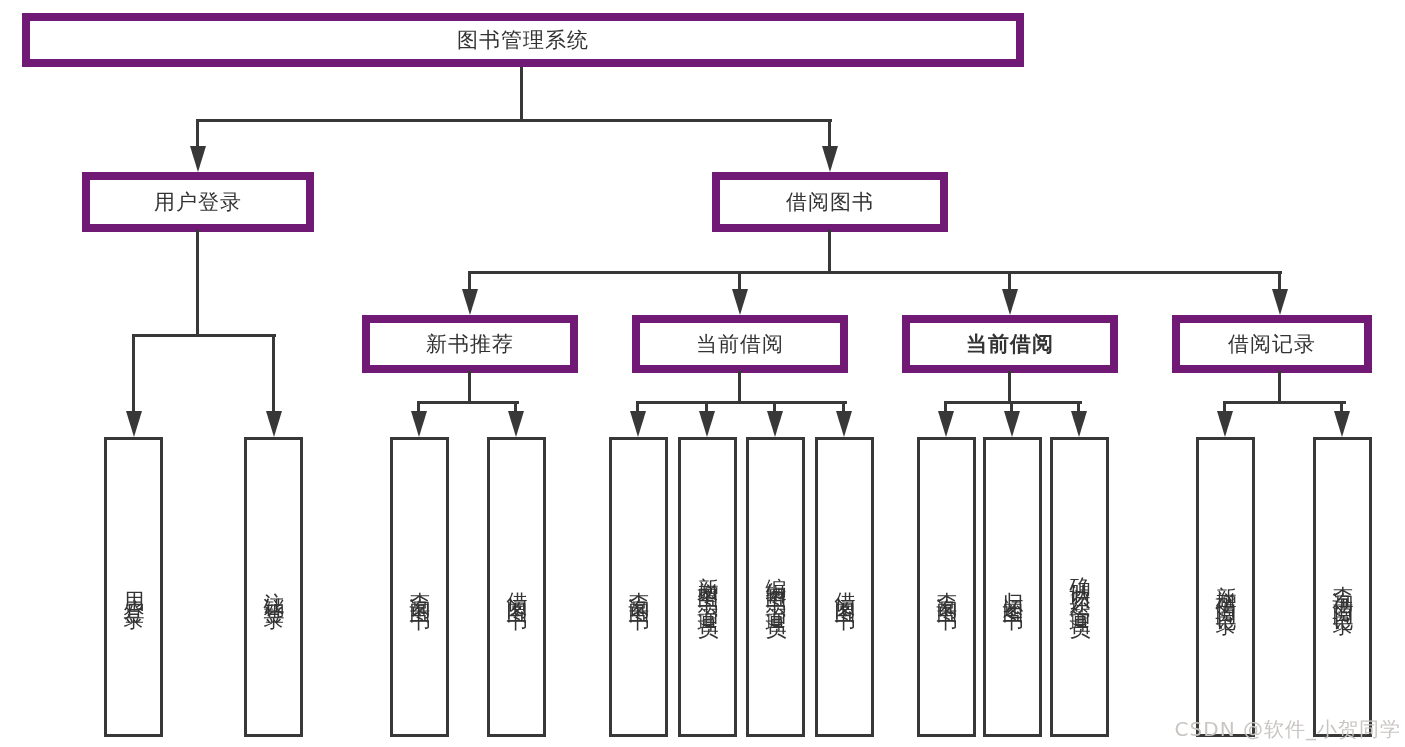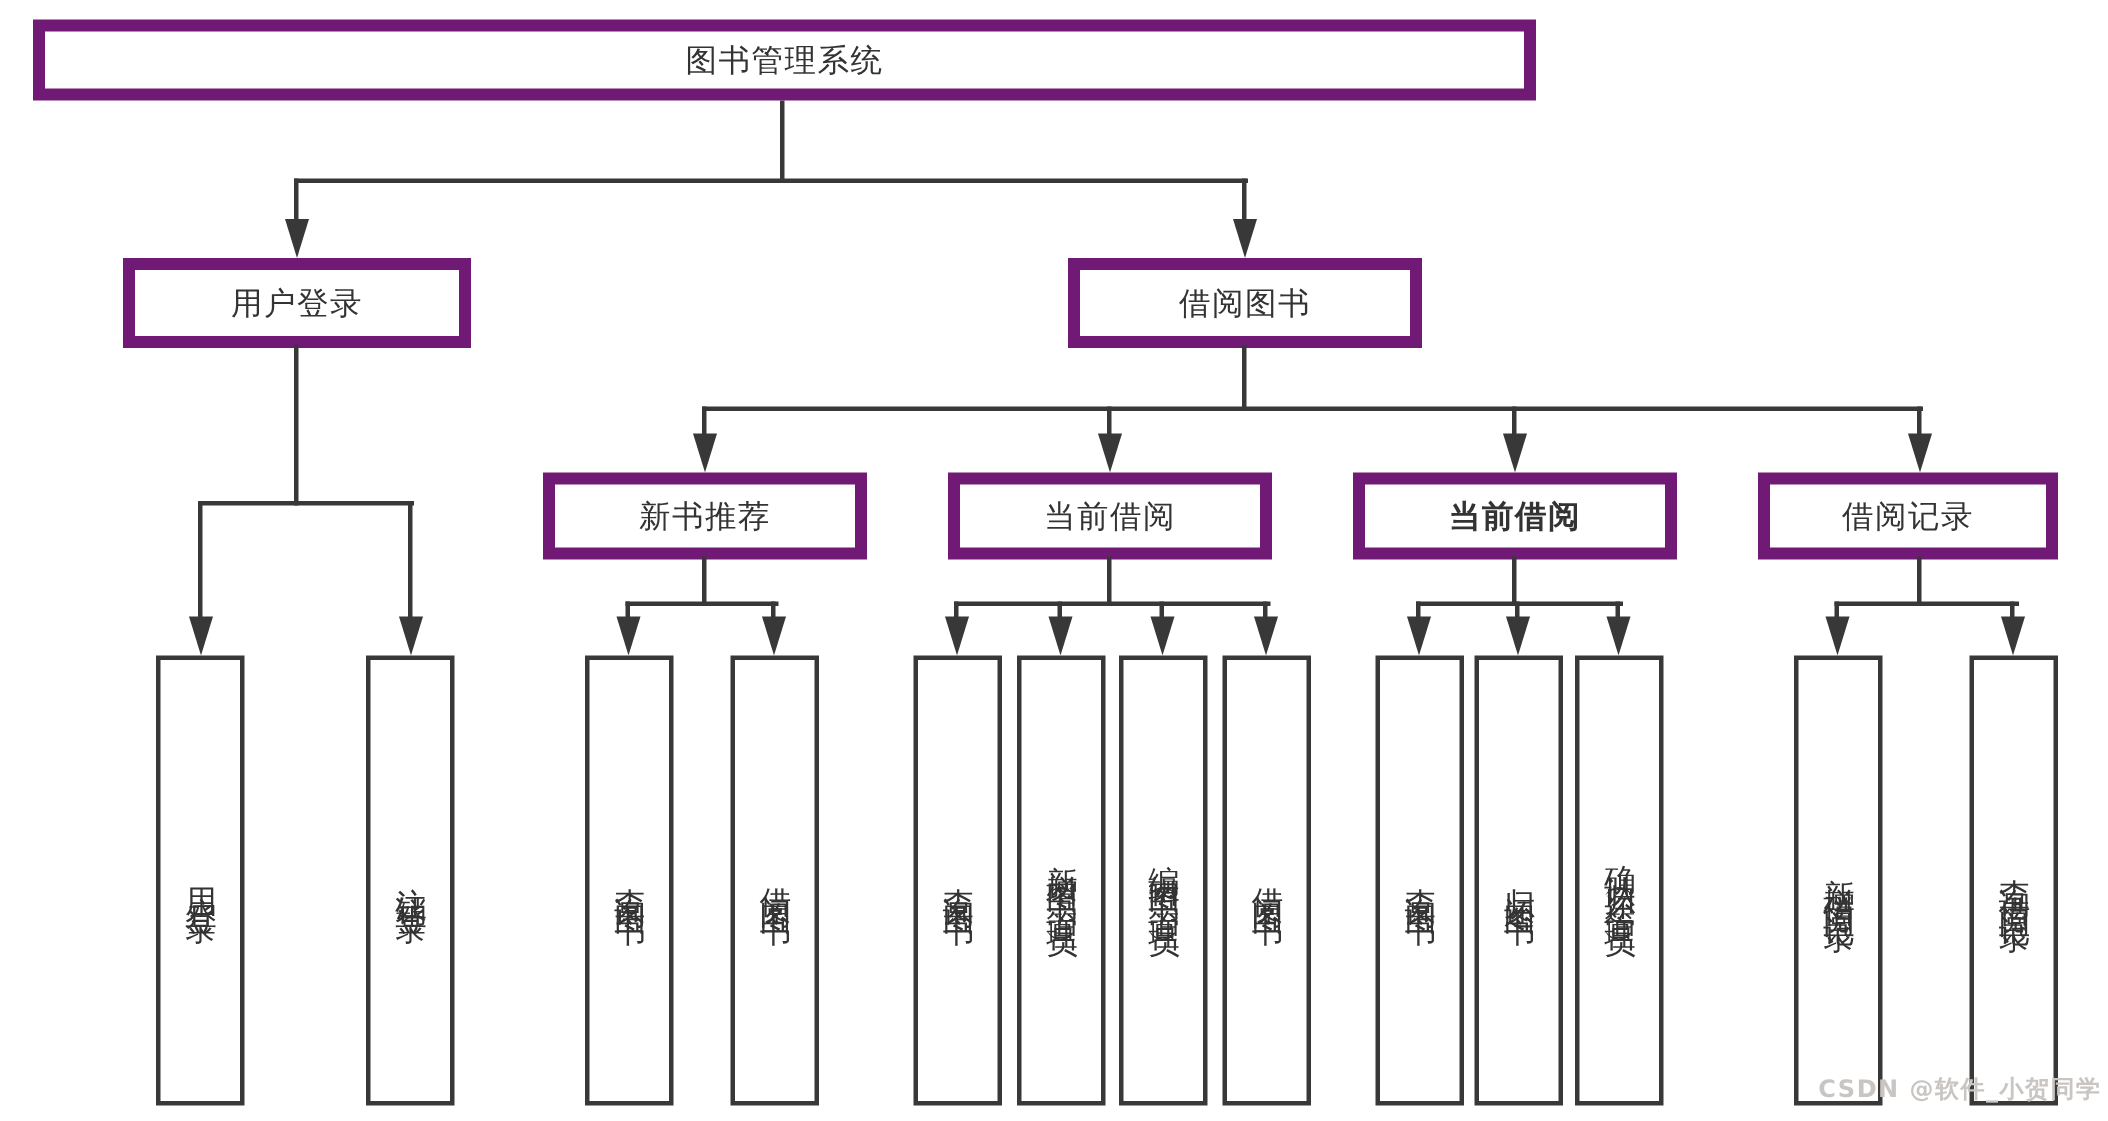--- a/index.html
+++ b/index.html
@@ -32,25 +32,24 @@
   .hl{position:absolute;height:3px;background:#383838;}
   .arrow{
     position:absolute;width:0;height:0;
     border-left:8px solid transparent;
     border-right:8px solid transparent;
     border-top:26px solid #383838;
   }
   .watermark{
     position:absolute;
     right:4px;top:716px;
-    font-size:16px;color:#c9c5c2;
+    font-size:20px;color:#c9c5c2;
     letter-spacing:1px;
     z-index:10;
     white-space:nowrap;
-    font-weight:bold;
   }
 </style>
 </head>
 <body>
 
 <div id="canvas">
 
   <div class="node" style="left:22px;top:13px;width:1002px;height:54px;">图书管理系统</div>
 
   <div class="node" style="left:82px;top:172px;width:232px;height:60px;">用户登录</div>

